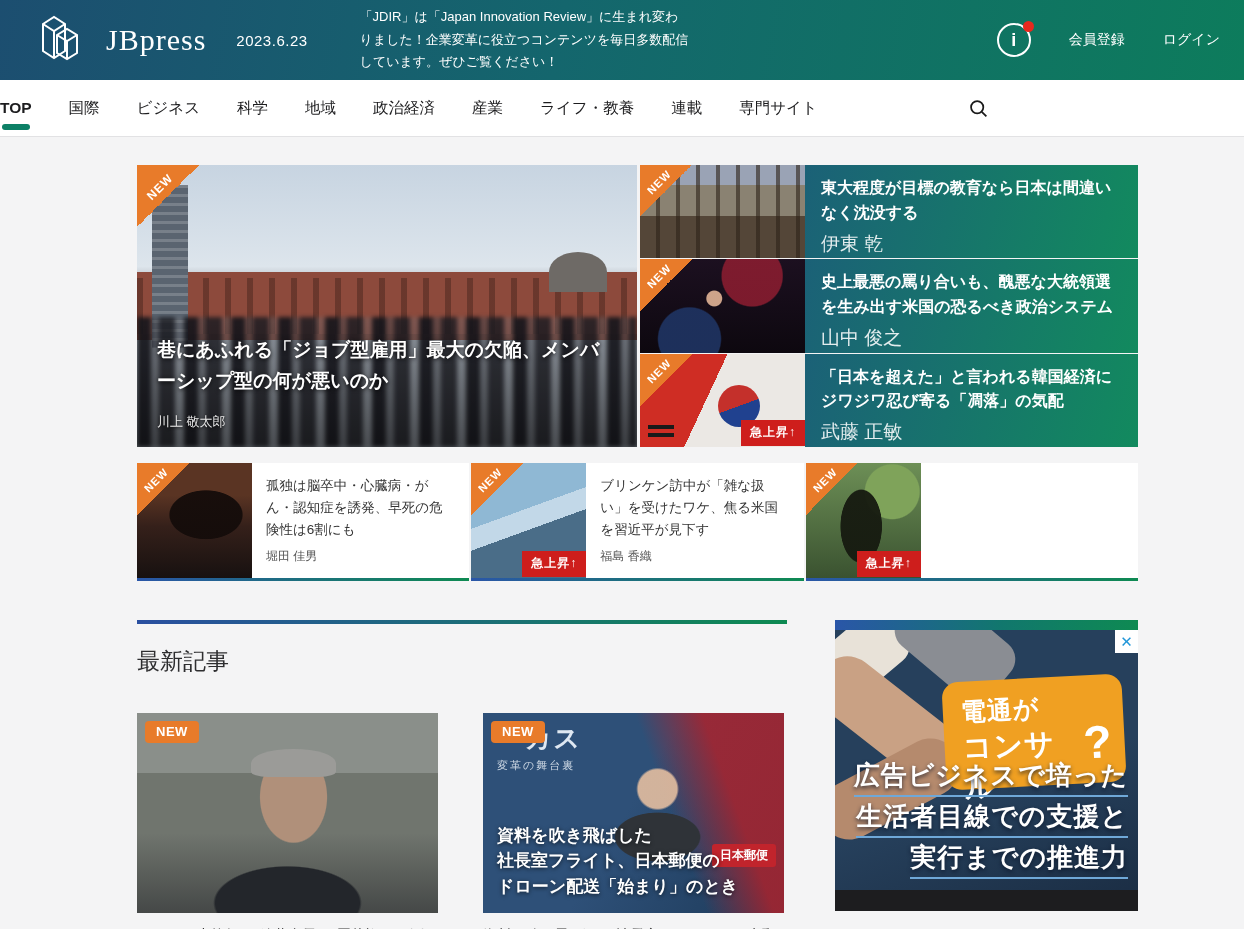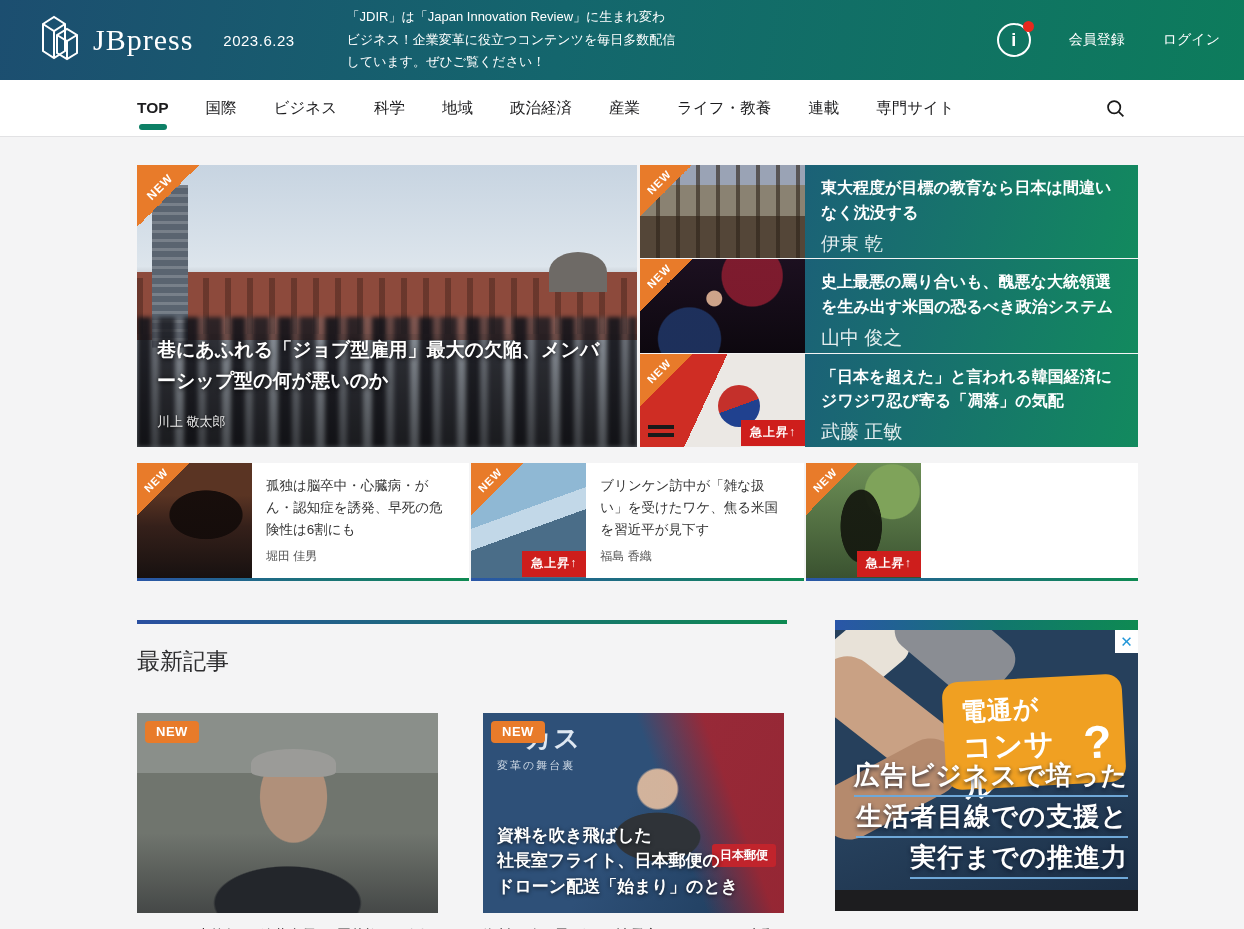--- a/index.html
+++ b/index.html
@@ -2,33 +2,33 @@
 <html><head>
 <meta charset="utf-8">
 <style>
   * { margin:0; padding:0; box-sizing:border-box; }
   html,body { width:1244px; height:929px; overflow:hidden; background:#f4f4f5;
     font-family:"Liberation Sans","DejaVu Sans",sans-serif; }
 
   
   .site-header { height:80px; background:linear-gradient(100deg,#1c4e70 0%,#14666d 45%,#0d7c5c 100%);
     display:flex; align-items:center; padding:0 24px 0 37px; color:#fff; }
-  .logo-wrap { display:flex; align-items:center; gap:10px; }
+  .logo-wrap { display:flex; align-items:center; gap:23px; }
   .brand-name { font-family:"Liberation Serif","DejaVu Serif",serif; font-size:30px; letter-spacing:1px; color:#fff; }
   .header-date { font-size:15px; letter-spacing:.5px; margin-left:30px; }
   .announcement { margin-left:52px; font-size:13px; line-height:1.75; color:#fff; }
   .header-right { margin-left:auto; display:flex; align-items:center; gap:38px; }
   .info-icon { position:relative; width:34px; height:34px; border:2.5px solid #fff; border-radius:50%;
     display:flex; align-items:center; justify-content:center; font-size:18px; font-weight:bold; cursor:pointer; }
   .info-dot { position:absolute; top:-4px; right:-5px; width:11px; height:11px; background:#e8281e; border-radius:50%; }
   .header-link { font-size:14px; color:#fff; cursor:pointer; }
 
   
   .site-nav { background:#fff; border-bottom:1px solid #e2e2e4; }
-  .nav-inner { width:1001px; margin-left:137px; height:56px; display:flex; align-items:center; gap:37px; }
+  .nav-inner { width:1001px; height:56px; display:flex; align-items:center; gap:37px; }
   .nav-item { font-size:15.5px; color:#1c1c1e; cursor:pointer; position:relative; padding:4px 0; }
   .nav-item.active { font-weight:bold; }
   .nav-item.active::after { content:""; position:absolute; left:2px; bottom:-9px; width:28px; height:6px;
     border-radius:3px; background:#0d8066; }
   .nav-search { margin-left:auto; margin-right:12px; cursor:pointer; display:flex; align-items:center; }
 
   
   .content { width:1001px; margin-left:137px; padding-top:28px; }
   .top-grid { display:grid; grid-template-columns:500px 498px; gap:3px; }
 
@@ -175,21 +175,21 @@
         <path d="M6 13 L17 20 L28 13 M17 20 L17 47"></path>
         <path d="M20 24 L30 18 L40 24 L40 42 L30 48 L20 42 Z"></path>
         <path d="M20 24 L30 30 L40 24 M30 30 L30 48"></path>
       </svg>
     </span>
     <span class="brand-name">JBpress</span>
   </div>
   <span class="header-date">2023.6.23</span>
   <div class="announcement">
     <div>「JDIR」は「Japan Innovation Review」に生まれ変わ</div>
-    <div>ビジネス！企業変革に役立つコンテンツを毎日多数配信</div>
+    <div>りました！企業変革に役立つコンテンツを毎日多数配信</div>
     <div>しています。ぜひご覧ください！</div>
   </div>
   <div class="header-right">
     <div class="info-icon">i
       <span class="info-dot"></span>
     </div>
     <span class="header-link">会員登録</span>
     <span class="header-link">ログイン</span>
   </div>
 </header>

